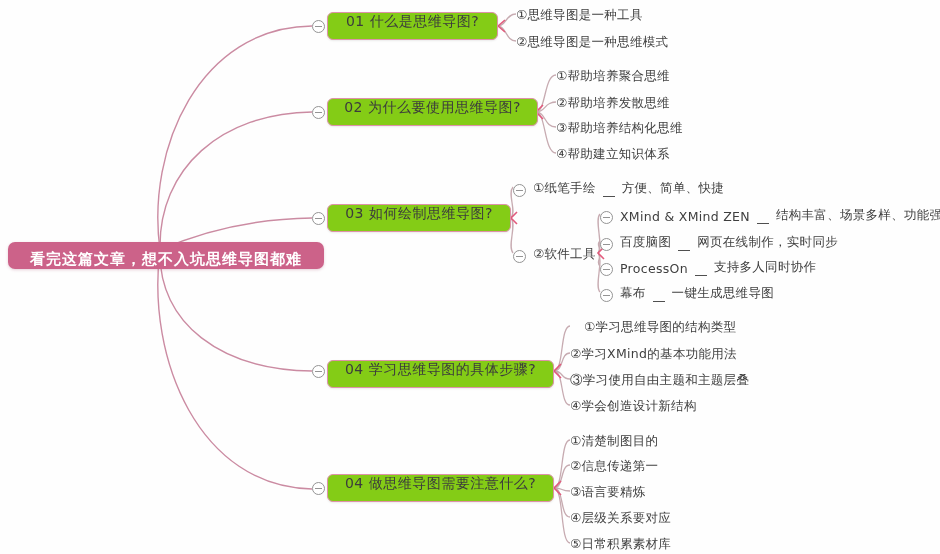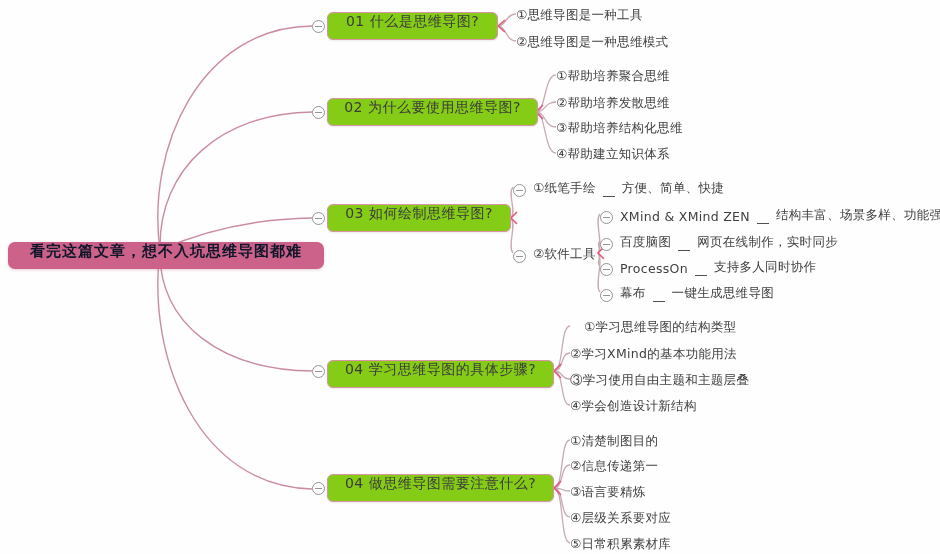--- a/index.html
+++ b/index.html
@@ -7,22 +7,22 @@
     position:relative; width:940px; height:554px; overflow:hidden;
     background:#fefefe;
     font-family:"DejaVu Sans","Liberation Sans",sans-serif;
   }
   #wires { position:absolute; left:0; top:0; width:940px; height:554px; }
 
   
   .root-node {
     position:absolute; left:8px; top:242px; width:316px; height:27px;
     background:#cc6289; border-radius:7px;
-    display:flex; align-items:flex-start; justify-content:center;
-    color:#0f172a; font-size:15px; font-weight:bold; letter-spacing:1px;
+    display:flex; align-items:flex-end; justify-content:center;
+    color:#ffffff; font-size:15px; font-weight:bold; letter-spacing:1px;
     box-shadow:0 1px 3px rgba(160,60,100,.25);
     white-space:nowrap;
   }
 
   
   .node {
     position:absolute; height:28px; box-sizing:border-box;
     background:#84cc16; border:1.5px solid #de92a8; border-radius:6px;
     display:flex; justify-content:center;
     font-size:14px; color:#3c3c3c; letter-spacing:.5px;

